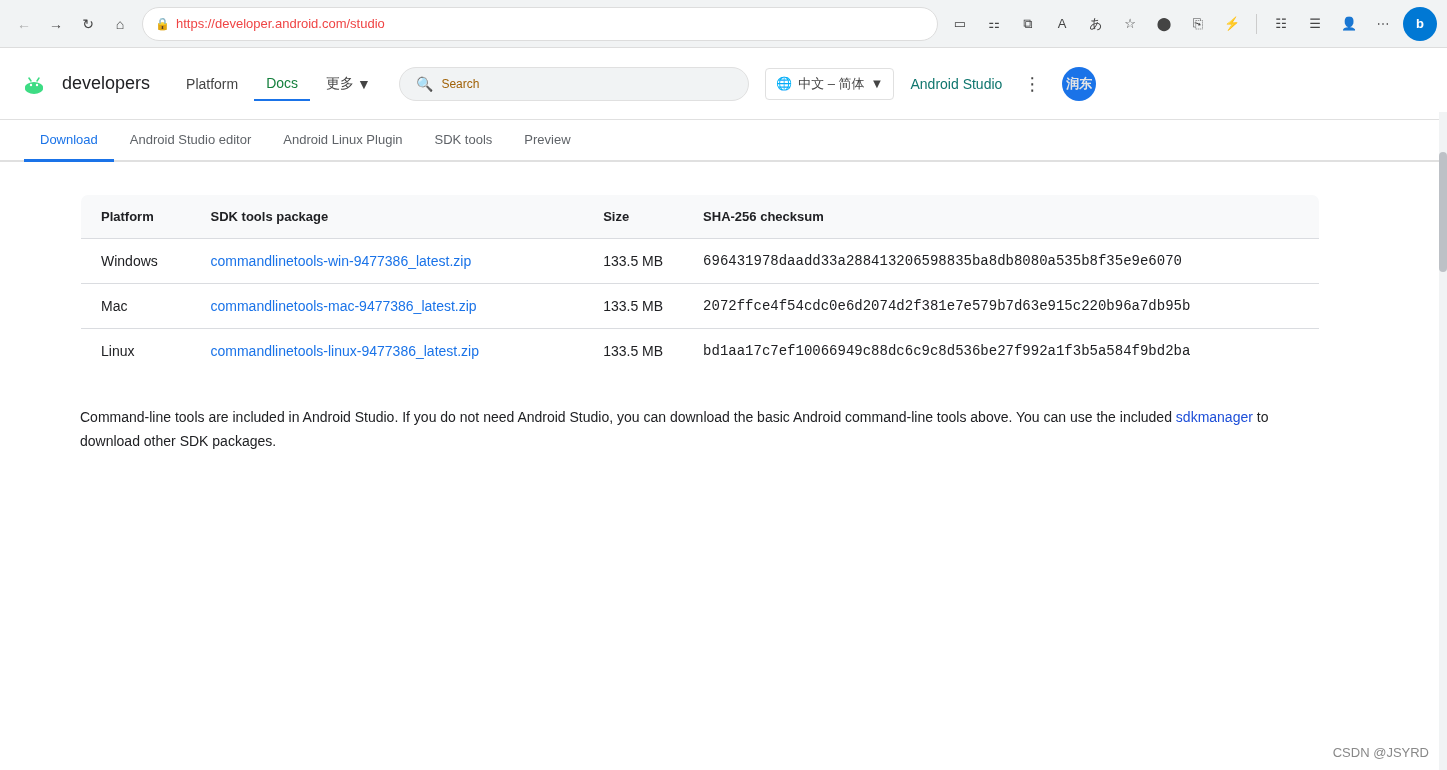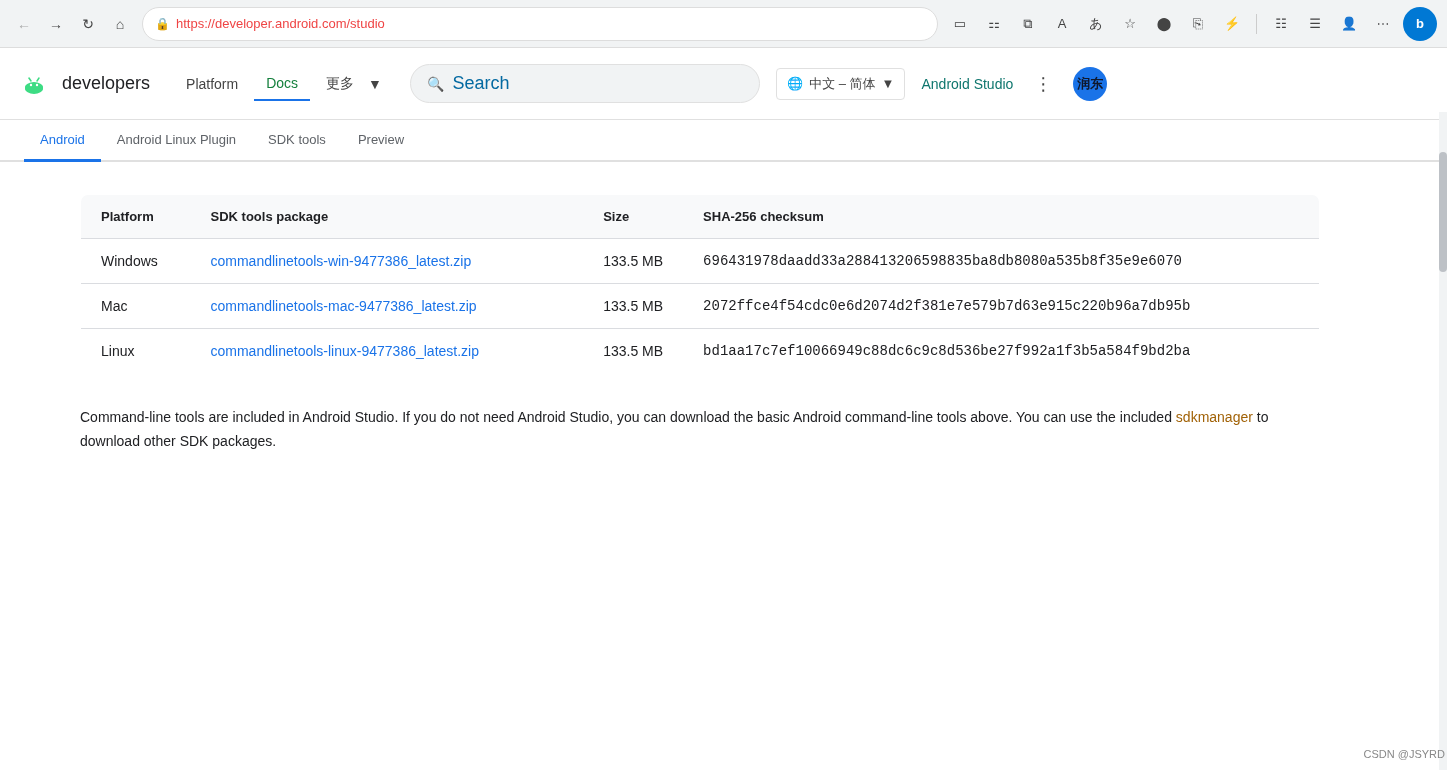--- a/index.html
+++ b/index.html
@@ -73,34 +73,34 @@
     }
     .site-nav { display: flex; gap: 4px; align-items: center; margin-left: 8px; }
     .nav-item {
       padding: 8px 12px;
       font-size: 14px;
       color: #444;
       cursor: pointer;
       border-radius: 4px;
       white-space: nowrap;
     }
-    .nav-item.more { display: flex; align-items: center; gap: 14px; }
+    .nav-item.more { display: flex; align-items: center; gap: 3px; }
     .search-box {
       flex: 1;
       background: #f1f3f4;
       border: 1px solid #e0e0e0;
       border-radius: 24px;
       padding: 8px 16px;
       display: flex;
       align-items: center;
       gap: 8px;
       cursor: text;
       max-width: 350px;
     }
-    .search-text { color: #0369a1; font-size: 18px; }
+    .search-text { color: #a16207; font-size: 12px; }
     .lang-switcher {
       display: flex; align-items: center; gap: 6px;
       padding: 6px 10px;
       border: 1px solid #e0e0e0;
       border-radius: 4px;
       cursor: pointer;
       font-size: 13px;
       color: #444;
       white-space: nowrap;
     }
@@ -109,21 +109,21 @@
       text-decoration: none;
     }
     .three-dot {
       width: 28px; height: 28px; border-radius: 50%;
       border: none; background: transparent; cursor: pointer;
       display: flex; align-items: center; justify-content: center;
       font-size: 18px; color: #444;
     }
     .user-avatar {
       width: 34px; height: 34px; border-radius: 50%;
-      background: #1a73e8; color: #0f172a;
+      background: #1a73e8; color: #e5e5e5;
       display: flex; align-items: center; justify-content: center;
       font-size: 13px; font-weight: bold; cursor: pointer; text-align: center;
     }
 
     
     .page-tabs {
       display: flex;
       padding: 0 24px;
       border-bottom: 2px solid #e0e0e0;
       gap: 0;
@@ -207,21 +207,21 @@
     .col-size { width: 90px; text-align: right; }
     .col-sha { }
 
     
     .footer-text {
       font-size: 14px;
       color: #202124;
       line-height: 1.7;
       max-width: 1200px;
     }
-    .footer-text a { color: #a16207; text-decoration: none; cursor: pointer; }
+    .footer-text a { color: #1d4ed8; text-decoration: none; cursor: pointer; }
 
     
     .scroll-indicator {
       position: fixed;
       right: 0;
       top: 112px;
       width: 8px;
       height: 100%;
       background: #f1f3f4;
     }
@@ -230,22 +230,22 @@
       height: 120px;
       background: #bdc1c6;
       border-radius: 4px;
       margin-top: 40px;
     }
 
     
     .csdn-badge {
       position: fixed;
       bottom: 10px;
-      right: 2px;
-      font-size: 11px;
+      right: 18px;
+      font-size: 13px;
       color: #888;
       font-family: Arial, sans-serif;
     }
   </style>
 </head>
 <body>
 
 <div class="browser-chrome">
   <div class="nav-buttons">
     <button class="nav-btn disabled">←</button>
@@ -304,21 +304,22 @@
     <span>🌐</span>
     <span>中文 – 简体</span>
     <span>▼</span>
   </div>
   <a class="android-studio-link">Android Studio</a>
   <button class="three-dot">⋮</button>
   <div class="user-avatar">润东</div>
 </div>
 
 <div class="page-tabs">
-  <div class="page-tab active">Android</div>
+  <div class="page-tab active">Download</div>
+  <div class="page-tab">Android Studio editor</div>
   <div class="page-tab">Android Linux Plugin</div>
   <div class="page-tab">SDK tools</div>
   <div class="page-tab">Preview</div>
 </div>
 
 <div class="main-content">
 
   <table class="download-table">
     <thead>
       <tr>

